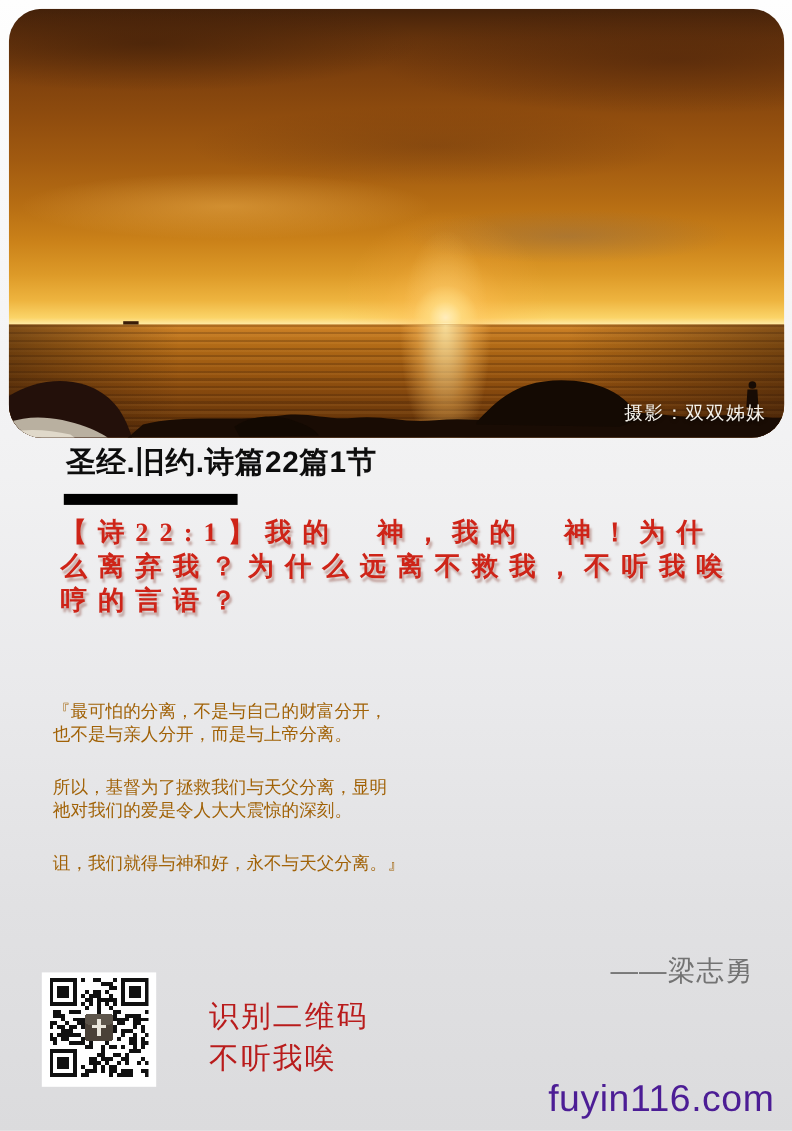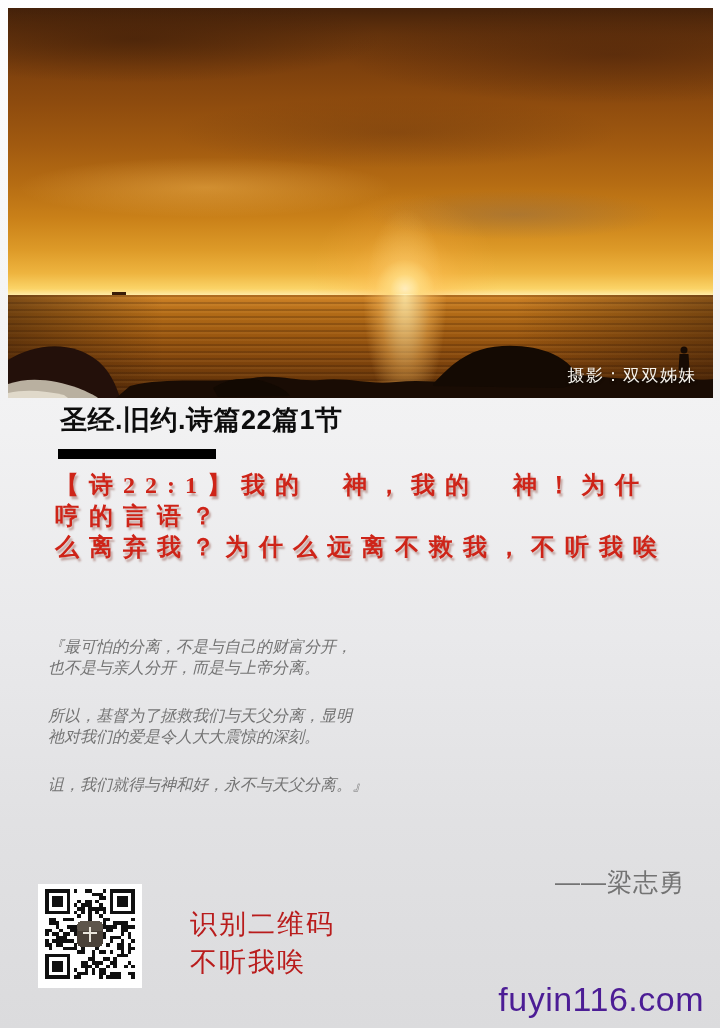--- a/index.html
+++ b/index.html
@@ -11,20 +11,21 @@
   
   .photo{
     position:absolute;left:8px;top:8px;width:705px;height:390px;overflow:hidden;
     background:
       radial-gradient(ellipse 50% 16% at 18% 8%, rgba(58,27,8,.55), rgba(58,27,8,0) 70%),
       radial-gradient(ellipse 55% 18% at 86% 12%, rgba(70,32,10,.5), rgba(70,32,10,0) 70%),
       radial-gradient(ellipse 30% 9% at 72% 53%, rgba(118,102,96,.32), rgba(118,102,96,0) 70%),
       radial-gradient(ellipse 38% 11% at 28% 46%, rgba(252,196,96,.38), rgba(252,196,96,0) 70%),
       radial-gradient(ellipse 45% 13% at 55% 32%, rgba(90,45,14,.30), rgba(90,45,14,0) 70%),
       linear-gradient(180deg,#45220a 0%,#65330c 7%,#7d400d 15%,#8f4c0e 25%,#a15a10 35%,#b56c13 45%,#ca8119 54%,#dd9a28 62%,#eeb43f 68%,#fbd468 72%,#ffeaa4 73.5%,#d9932b 74.6%,#b4701a 80%,#985912 86%,#7c4610 93%,#5e330c 100%);
+    border-radius: 30px;
   }
   .sun-glow{position:absolute;left:397px;top:281px;width:0;height:0;}
   .sun-glow::before{
     content:"";position:absolute;left:-150px;top:-150px;width:300px;height:300px;border-radius:50%;
     background:radial-gradient(circle,#fffdf0 0%,#ffefb4 3%,rgba(255,216,122,.85) 7%,rgba(255,186,82,.45) 14%,rgba(255,176,72,.16) 28%,rgba(255,176,72,0) 46%);
   }
   .sun-glow::after{
     content:"";position:absolute;left:-55px;top:-210px;width:110px;height:215px;
     background:radial-gradient(ellipse 50% 55% at 50% 100%, rgba(255,218,132,.5), rgba(255,218,132,0) 72%);
   }
@@ -47,21 +48,21 @@
     font-size:27px;font-weight:bold;color:#0d0d0d;letter-spacing:.5px;
   }
   .title-bar{position:absolute;left:58px;top:449px;width:158px;height:10px;background:#000;}
   .verse{
     position:absolute;left:55px;top:470px;width:632px;
     font-size:24px;line-height:31px;font-weight:bold;color:#ce2418;
     letter-spacing:10px;text-shadow:2px 3px 2px rgba(135,60,48,.40);
     font-family:"Liberation Serif","DejaVu Serif",serif;
   }
   .verse div{white-space:nowrap;}
-  .commentary{position:absolute;left:48px;top:610px;width:660px;color:#737373;font-style:italic;}
+  .commentary{position:absolute;left:48px;top:610px;width:660px;color:#a16207;}
   .commentary p{margin:0 0 27px 0;font-size:24px;line-height:31px;letter-spacing:8px;}
   .attribution{
     position:absolute;right:35px;top:866px;font-size:25px;color:#737373;letter-spacing:1px;
   }
   
   .qr-box{
     position:absolute;left:38px;top:884px;width:104px;height:104px;background:#fff;
     display:flex;align-items:center;justify-content:center;
   }
   .qr-caption{
@@ -99,22 +100,22 @@
     </g>
   </svg>
   <div class="photo-credit">摄影：双双姊妹</div>
 </div>
 
 <h1 class="page-title">圣经.旧约.诗篇22篇1节</h1>
 <div class="title-bar"></div>
 
 <div class="verse">
   <div>【诗22:1】我的　神，我的　神！为什</div>
+  <div>么离弃我？为什么远离不救我，不听我唉</div>
   <div>哼的言语？</div>
-  <div>么离弃我？为什么远离不救我，不听我唉</div>
 </div>
 
 <div class="commentary">
   <p>
     </p>
     <div>『最可怕的分离，不是与自己的财富分开，</div>
     <div>也不是与亲人分开，而是与上帝分离。</div>
   <p></p>
   <p>
     </p>

